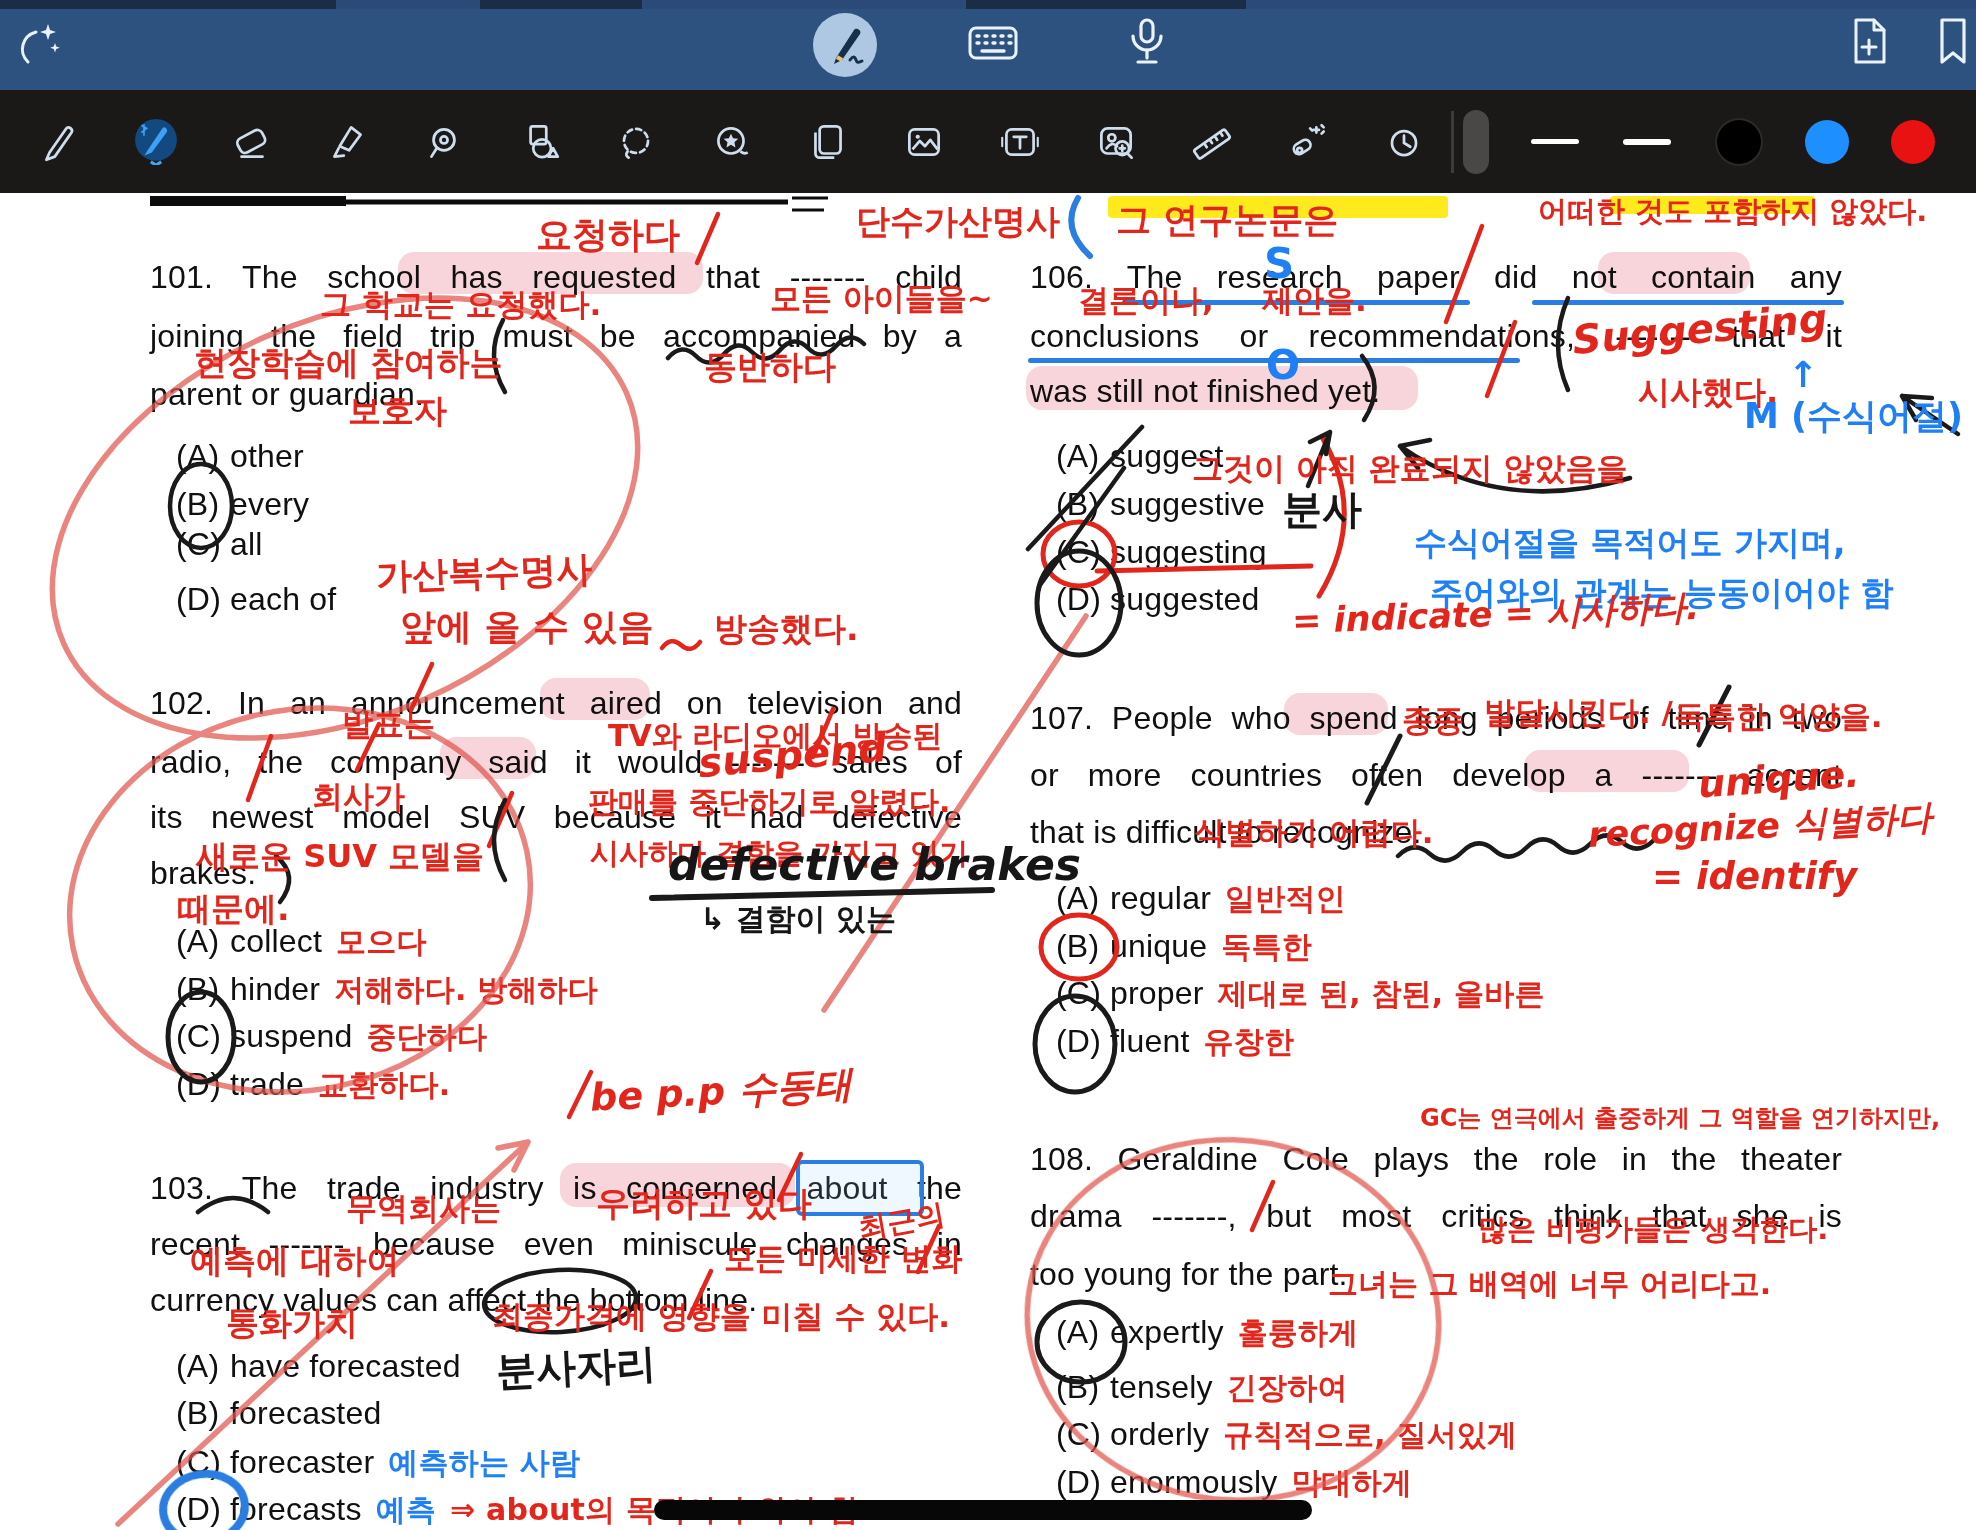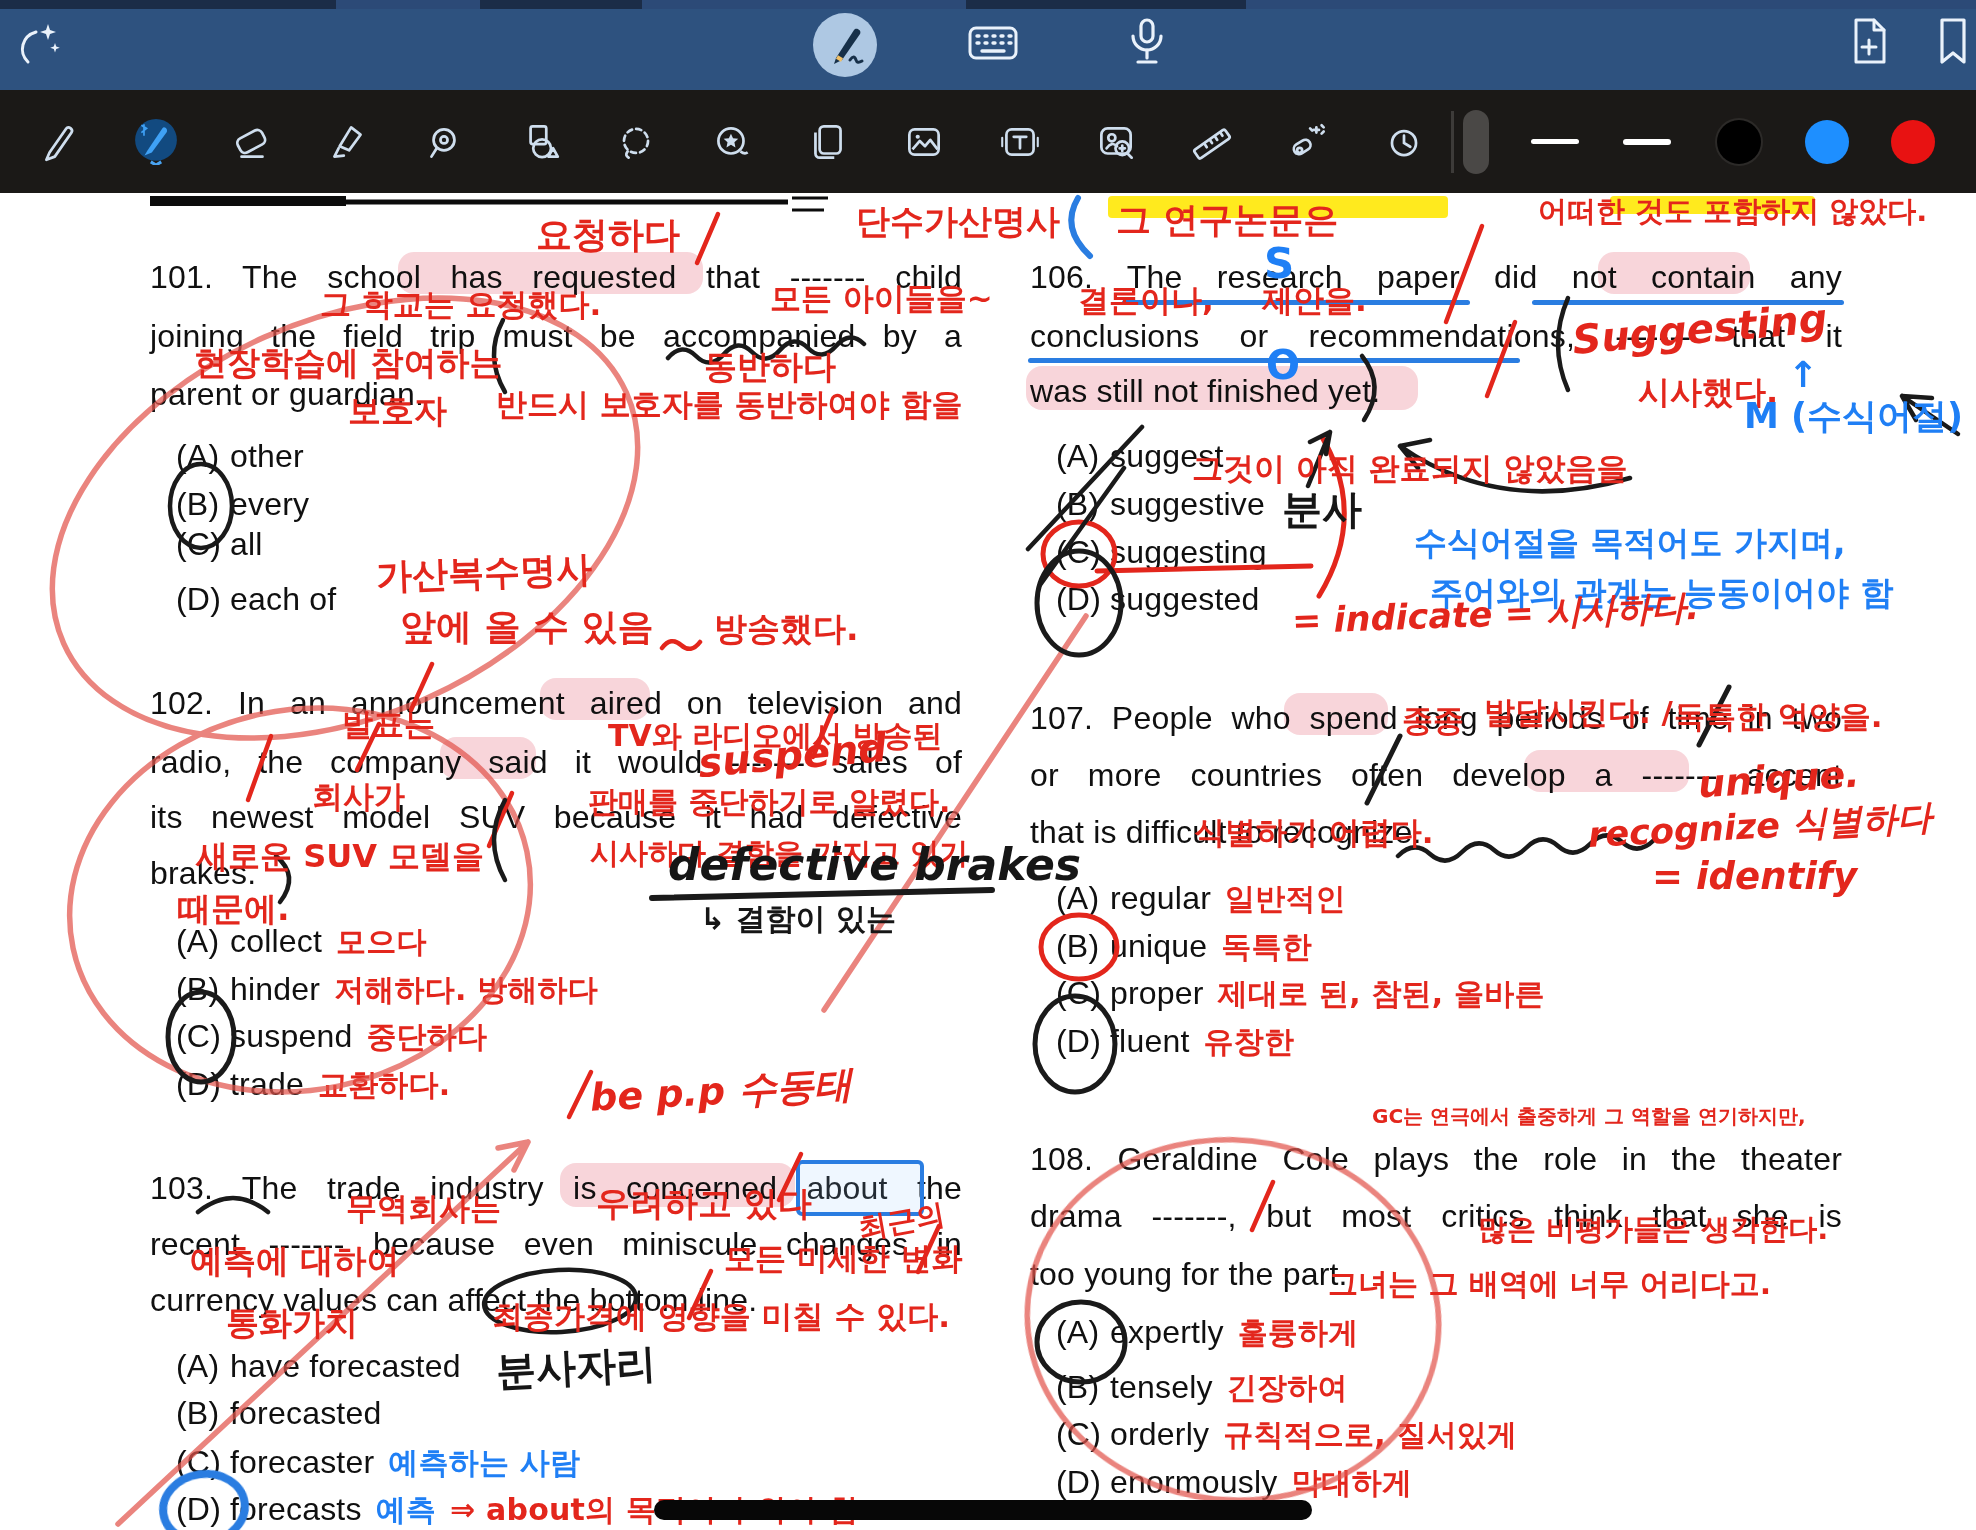--- a/index.html
+++ b/index.html
@@ -332,21 +332,20 @@
     <path d="M1078 198 Q1060 228 1090 256" stroke="#2a7de1" stroke-width="6" fill="none" stroke-linecap="round"></path>
     <rect x="654" y="1500" width="658" height="20" rx="10" fill="#070707"></rect>
   </svg>
 
   <span class="ann red" style="left:536px;top:216px;font-size:36px">요청하다</span>
   <span class="ann red" style="left:320px;top:288px;font-size:31px">그 학교는 요청했다.</span>
   <span class="ann red" style="left:856px;top:204px;font-size:34px">단수가산명사</span>
   <span class="ann red" style="left:770px;top:282px;font-size:31px">모든 아이들을~</span>
   <span class="ann red" style="left:194px;top:346px;font-size:33px">현장학습에 참여하는</span>
   <span class="ann red" style="left:704px;top:350px;font-size:33px">동반하다</span>
-  <span class="ann red" style="left:496px;top:388px;font-size:31px">반드시 보호자를 동반하여야 함을</span>
   <span class="ann red" style="left:348px;top:394px;font-size:33px">보호자</span>
   <span class="ann red" style="left:376px;top:554px;font-size:36px;transform:rotate(-2deg)">가산복수명사</span>
   <span class="ann red" style="left:400px;top:608px;font-size:36px">앞에 올 수 있음</span>
   <span class="ann red" style="left:714px;top:612px;font-size:33px">방송했다.</span>
   <span class="ann red" style="left:342px;top:708px;font-size:31px">발표는</span>
   <span class="ann red" style="left:608px;top:720px;font-size:30px">TV와 라디오에서 방송된</span>
   <span class="ann red" style="left:312px;top:780px;font-size:31px">회사가</span>
   <span class="ann red" style="left:588px;top:786px;font-size:30px">판매를 중단하기로 알렸다.</span>
   <span class="ann red cur" style="left:698px;top:734px;font-size:40px;transform:rotate(-5deg)">suspend</span>
   <span class="ann red" style="left:196px;top:840px;font-size:32px">새로운 SUV 모델을</span>
@@ -378,17 +377,17 @@
   <span class="ann blue" style="left:1430px;top:576px;font-size:33px">주어와의 관계는 능동이어야 함</span>
   <span class="ann blue" style="left:1414px;top:526px;font-size:33px">수식어절을 목적어도 가지며,</span>
   <span class="ann red cur" style="left:1292px;top:596px;font-size:35px;transform:rotate(-2deg)">= indicate = 시사하다.</span>
   <span class="ann red" style="left:1402px;top:704px;font-size:31px">종종</span>
   <span class="ann red" style="left:1484px;top:696px;font-size:31px">발달시킨다. /</span>
   <span class="ann red" style="left:1674px;top:700px;font-size:31px">독특한 억양을.</span>
   <span class="ann red cur" style="left:1698px;top:760px;font-size:38px;transform:rotate(-4deg)">unique.</span>
   <span class="ann red" style="left:1194px;top:816px;font-size:31px">식별하기 어렵다.</span>
   <span class="ann red cur" style="left:1588px;top:808px;font-size:35px;transform:rotate(-3deg)">recognize 식별하다</span>
   <span class="ann red cur" style="left:1652px;top:858px;font-size:37px">= identify</span>
-  <span class="ann red" style="left:1372px;top:1106px;font-size:20px">GC는 연극에서 출중하게 그 역할을 연기하지만,</span>
+  <span class="ann red" style="left:1420px;top:1106px;font-size:24px">GC는 연극에서 출중하게 그 역할을 연기하지만,</span>
   <span class="ann red" style="left:1478px;top:1214px;font-size:29px">많은 비평가들은 생각한다.</span>
   <span class="ann red" style="left:1328px;top:1268px;font-size:30px">그녀는 그 배역에 너무 어리다고.</span>
 
 </div>
 
 </body></html>

